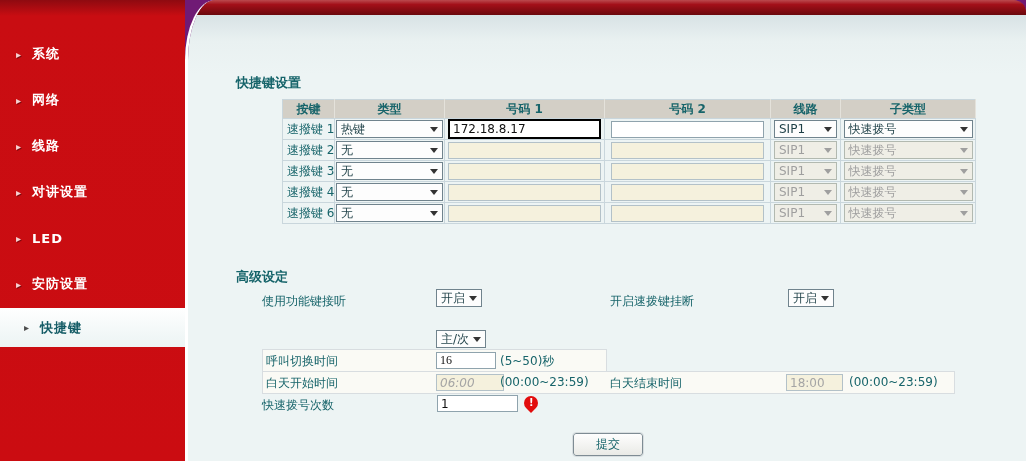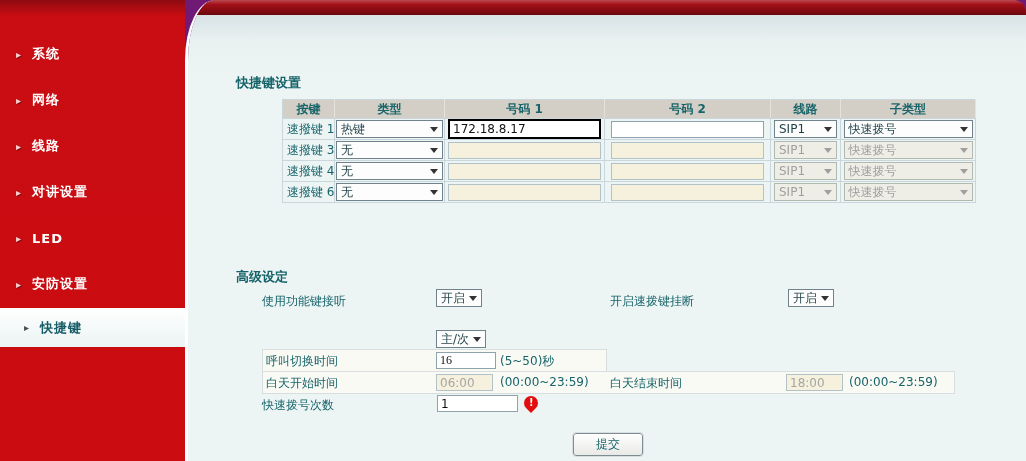--- a/index.html
+++ b/index.html
@@ -149,20 +149,37 @@
               <td><div class="sel sel-line">
                     <span>SIP1</span>
                     <span class="chev"></span>
                     </div></td>
               <td><div class="sel sel-sub">
                     <span>快速拨号</span>
                     <span class="chev"></span>
                     </div></td>
             </tr>
 
+            <tr>
+              <td class="c-key">速撥键 2</td>
+              <td><div class="sel sel-type">
+                    <span>无</span>
+                    <span class="chev"></span>
+                    </div></td>
+              <td><input class="inp inp-num dis" style=""></td>
+              <td><input class="inp inp-num dis" style=""></td>
+              <td><div class="sel sel-line dis">
+                    <span>SIP1</span>
+                    <span class="chev"></span>
+                    </div></td>
+              <td><div class="sel sel-sub dis">
+                    <span>快速拨号</span>
+                    <span class="chev"></span>
+                    </div></td>
+            </tr>
 
             <tr>
               <td class="c-key">速撥键 3</td>
               <td><div class="sel sel-type">
                     <span>无</span>
                     <span class="chev"></span>
                     </div></td>
               <td><input class="inp inp-num dis" style=""></td>
               <td><input class="inp inp-num dis" style=""></td>
               <td><div class="sel sel-line dis">
@@ -234,21 +251,21 @@
           <span class="chev"></span>
         </div>
 
         <div class="band" style="left:74px; top:334px; width:345px; height:23px"></div>
         <div class="lbl" style="left:78px; top:338px">呼叫切换时间</div>
         <input class="inp inp-sm" style="left: 248px; top: 337px; width: 60px; font-family: Liberation Serif, serif;" value="16">
         <div class="hint" style="left:312px; top:338px">(5~50)秒</div>
 
         <div class="band" style="left:74px; top:356px; width:693px; height:23px"></div>
         <div class="lbl" style="left:78px; top:360px">白天开始时间</div>
-        <input class="inp inp-sm dis" style="left: 248px; top: 359px; width: 57px;" value="06:00">
+        <input class="inp inp-sm dis" style="left: 248px; top: 359px; width: 68px; font-style: italic;" value="06:00">
         <div class="hint" style="left:312px; top:360px">(00:00~23:59)</div>
         <div class="lbl" style="left:422px; top:360px">白天结束时间</div>
         <input class="inp inp-sm dis" style="left: 598px; top: 359px; width: 57px;" value="18:00">
         <div class="hint" style="left:661px; top:360px">(00:00~23:59)</div>
 
         <div class="lbl" style="left:74px; top:382px">快速拨号次数</div>
         <input class="inp inp-sm" style="left: 249px; top: 380px; width: 81px;" value="1">
         <div class="warn" style="left:336px; top:381px">
           <span>!</span>
         </div>

